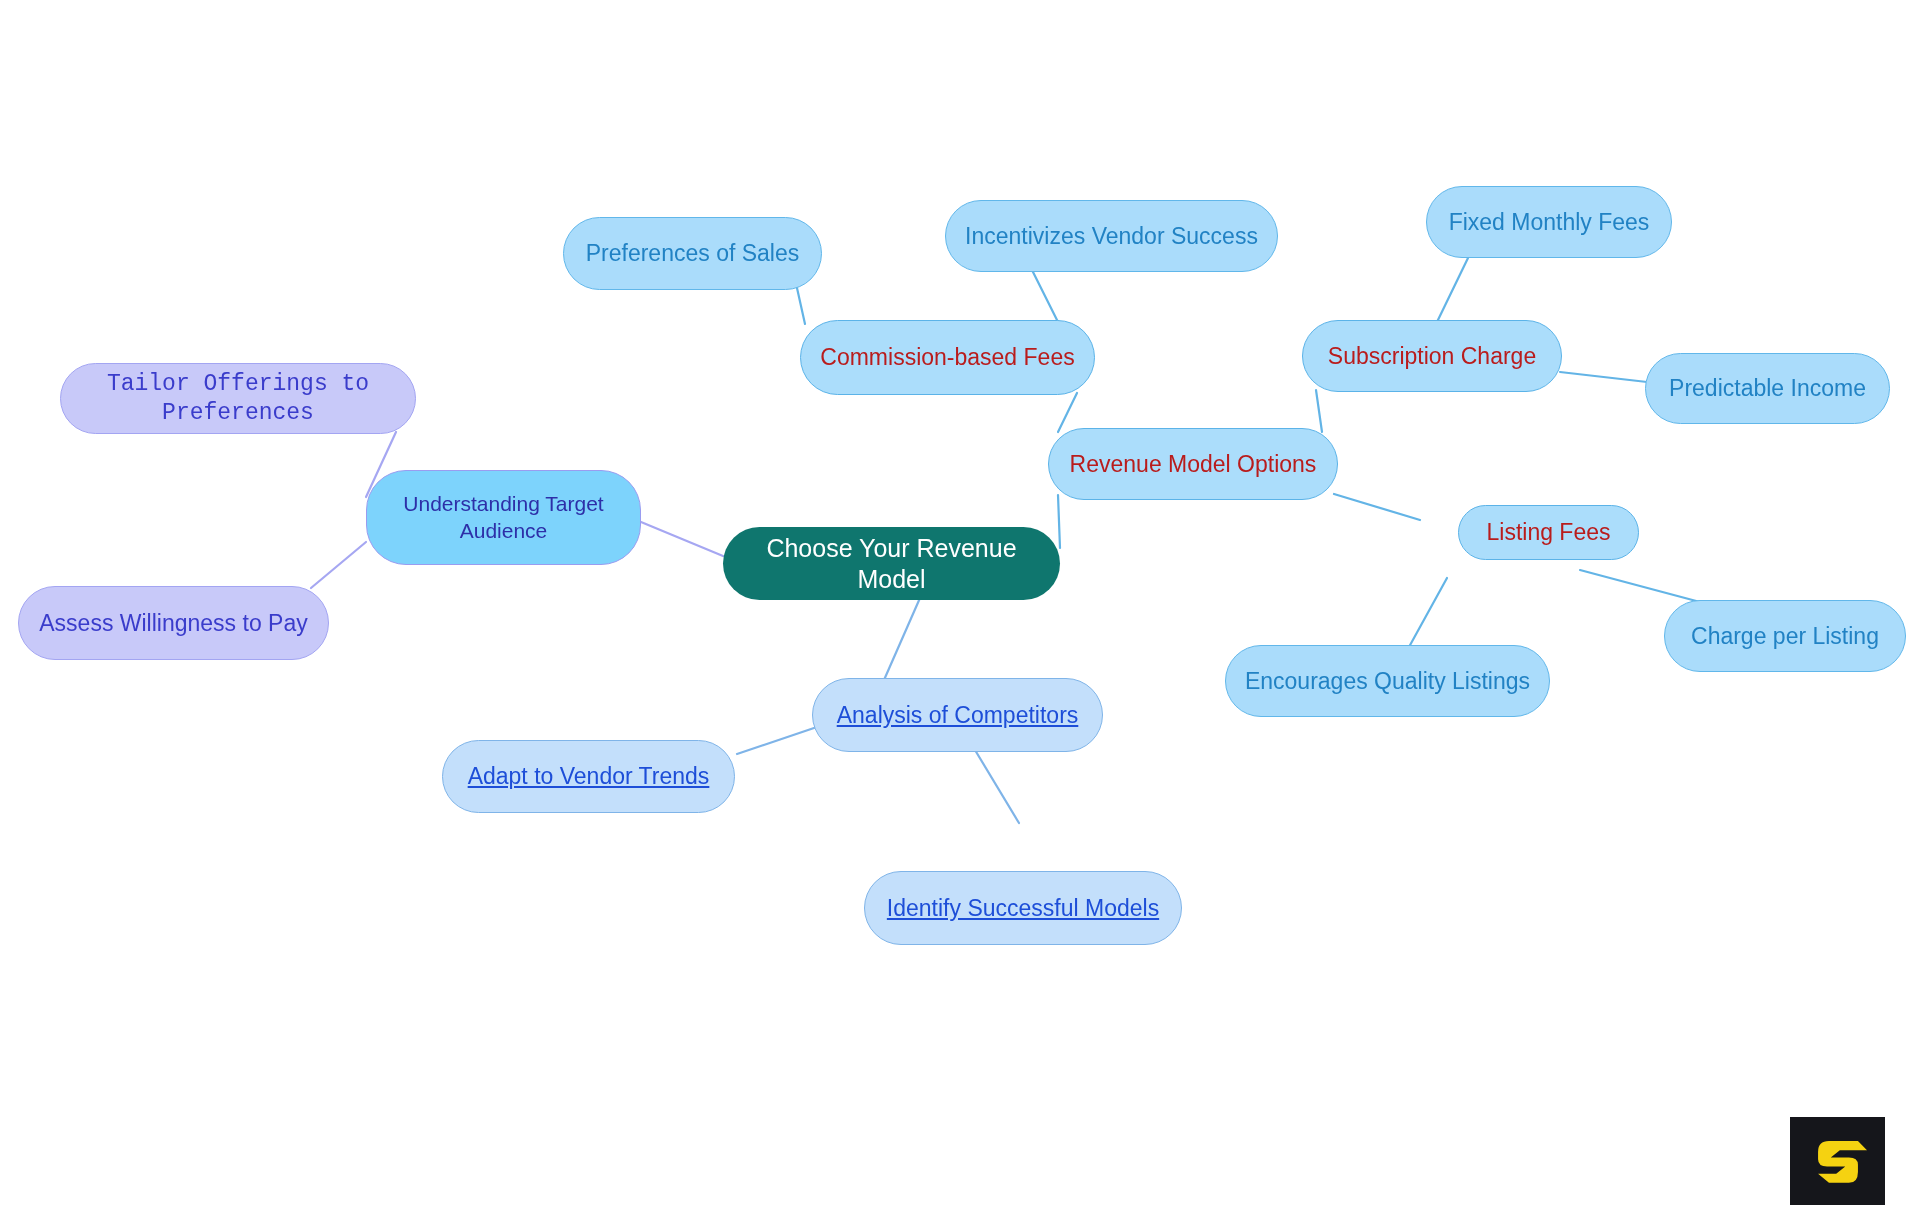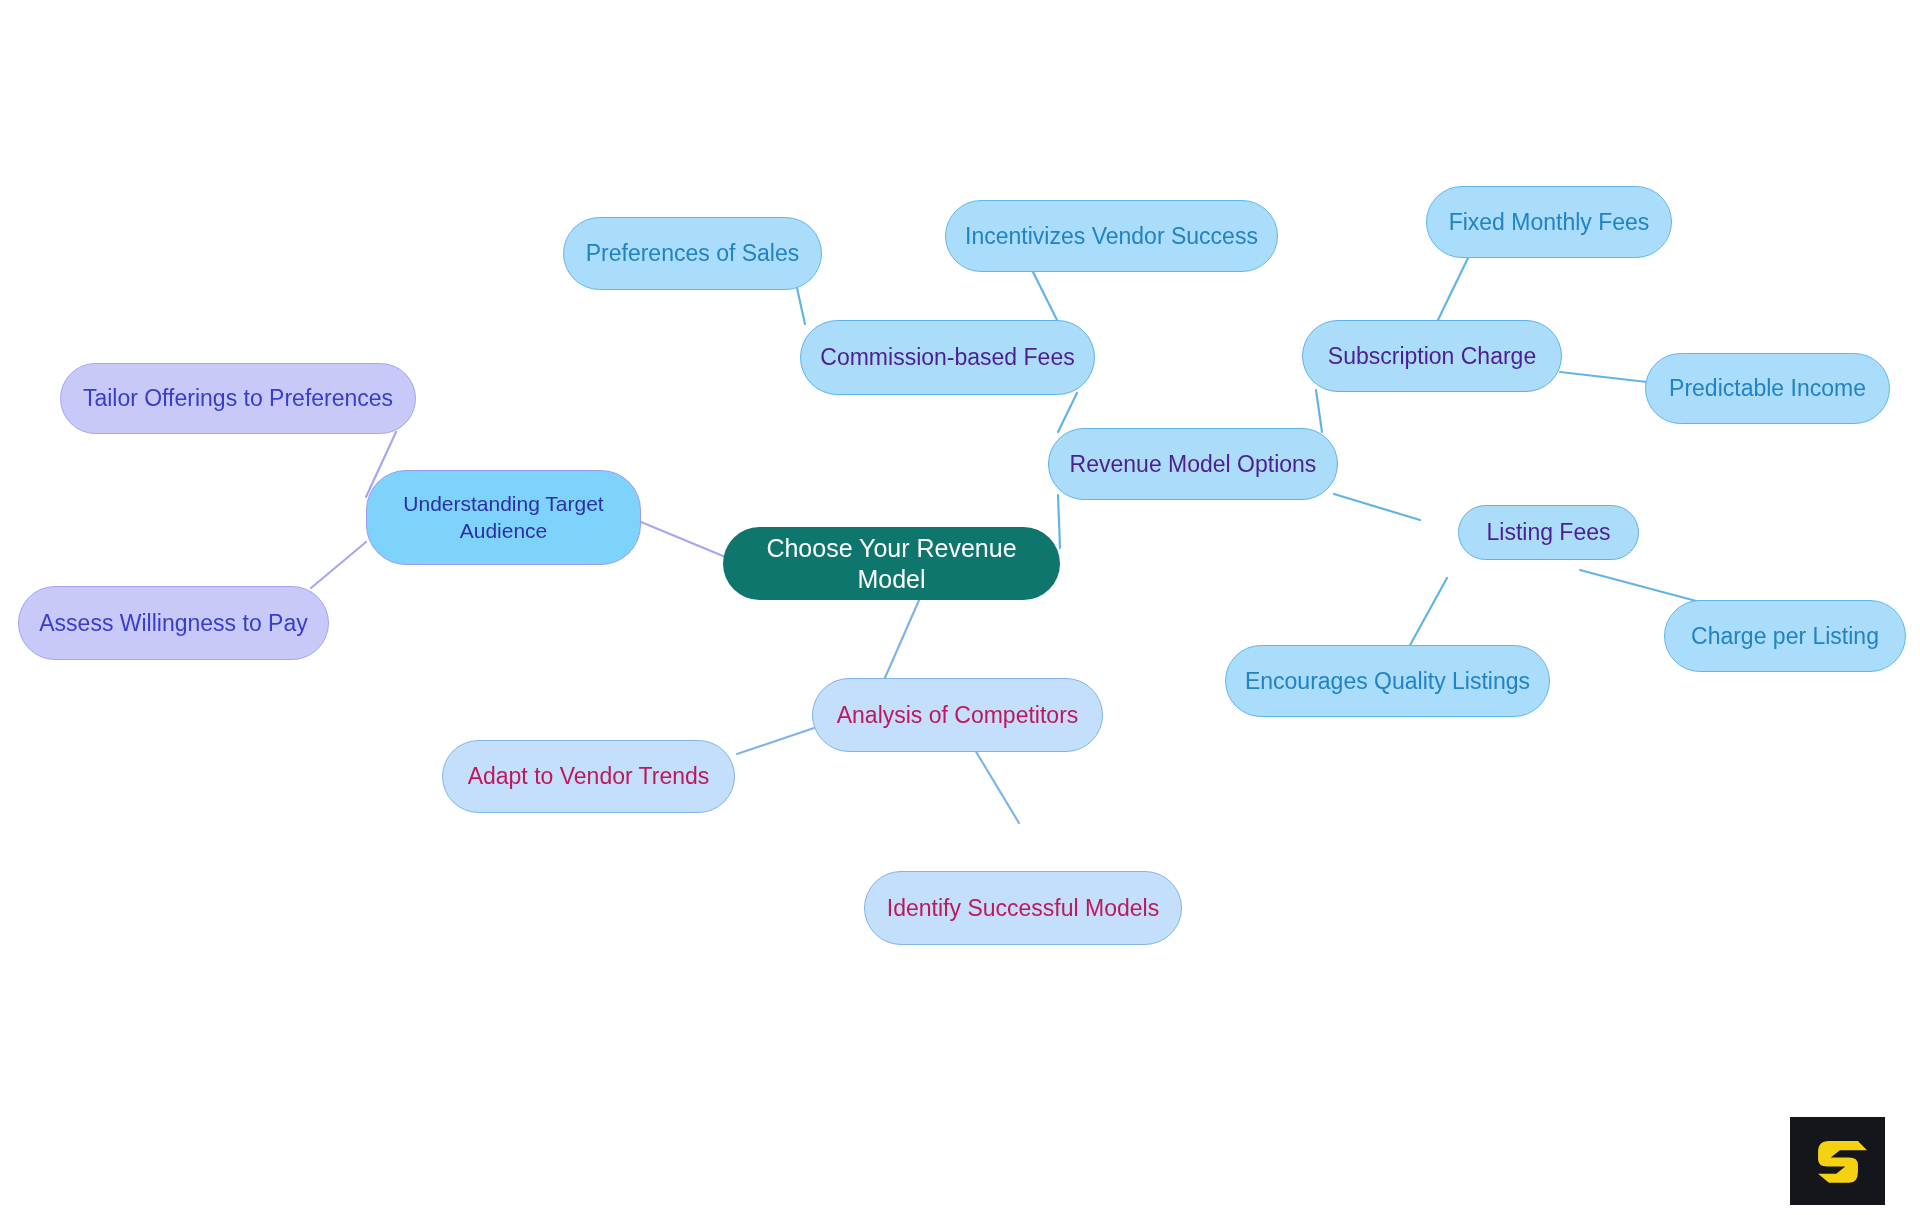--- a/index.html
+++ b/index.html
@@ -54,34 +54,35 @@
   }
   .node-purple-leaf {
     background: #c8c9f9;
     border: 1.6px solid #a3a5f2;
     color: #3a3ccb;
     font-size: 23px;
   }
   .node-blue-main {
     background: #abddfb;
     border: 1.6px solid #5bb3e8;
-    color: #4c1d95;
+    color: #b91c1c;
     font-size: 23px;
   }
   .node-blue-leaf {
     background: #aadcfb;
     border: 1.6px solid #61b7ea;
     color: #2182c4;
     font-size: 23px;
   }
   .node-blue-soft {
     background: #c3dffb;
     border: 1.6px solid #7fb4e8;
-    color: #be185d;
+    color: #1d4ed8;
     font-size: 23px;
+    text-decoration: underline;
   }
   .logo {
     position: absolute;
     background: #15161b;
     display: flex;
     align-items: center;
     justify-content: center;
   }
 </style>
 </head>
@@ -105,21 +106,21 @@
       <line x1="1580" y1="570" x2="1700" y2="602" stroke="#63b4e6" stroke-width="2.2" stroke-linecap="round"></line>
       <line x1="920" y1="598" x2="884" y2="680" stroke="#7fb4e8" stroke-width="2.2" stroke-linecap="round"></line>
       <line x1="814" y1="728" x2="737" y2="754" stroke="#7fb4e8" stroke-width="2.2" stroke-linecap="round"></line>
       <line x1="975" y1="750" x2="1019" y2="823" stroke="#7fb4e8" stroke-width="2.2" stroke-linecap="round"></line>
     </svg>
 
   <div id="nodes-layer">
       <div class="node node-root" style="left: 723px; top: 527px; width: 337px; height: 73px;">Choose Your Revenue Model</div>
       <div class="node node-purple-main" style="left: 366px; top: 470px; width: 275px; height: 95px;">Understanding Target
 Audience</div>
-      <div class="node node-purple-leaf" style="left: 60px; top: 363px; width: 356px; height: 71px;">Tailor Offerings to Preferences</div>
+      <div class="node node-purple-leaf" style="left: 60px; top: 363px; width: 356px; height: 71px; font-family: Liberation Mono, monospace;">Tailor Offerings to Preferences</div>
       <div class="node node-purple-leaf" style="left: 18px; top: 586px; width: 311px; height: 74px;">Assess Willingness to Pay</div>
       <div class="node node-blue-main" style="left: 1048px; top: 428px; width: 290px; height: 72px;">Revenue Model Options</div>
       <div class="node node-blue-main" style="left: 800px; top: 320px; width: 295px; height: 75px;">Commission-based Fees</div>
       <div class="node node-blue-leaf" style="left: 563px; top: 217px; width: 259px; height: 73px;">Preferences of Sales</div>
       <div class="node node-blue-leaf" style="left: 945px; top: 200px; width: 333px; height: 72px;">Incentivizes Vendor Success</div>
       <div class="node node-blue-main" style="left: 1302px; top: 320px; width: 260px; height: 72px;">Subscription Charge</div>
       <div class="node node-blue-leaf" style="left: 1426px; top: 186px; width: 246px; height: 72px;">Fixed Monthly Fees</div>
       <div class="node node-blue-leaf" style="left: 1645px; top: 353px; width: 245px; height: 71px;">Predictable Income</div>
       <div class="node node-blue-main" style="left: 1458px; top: 505px; width: 181px; height: 55px; text-align: center;">Listing Fees</div>
       <div class="node node-blue-leaf" style="left: 1225px; top: 645px; width: 325px; height: 72px;">Encourages Quality Listings</div>

